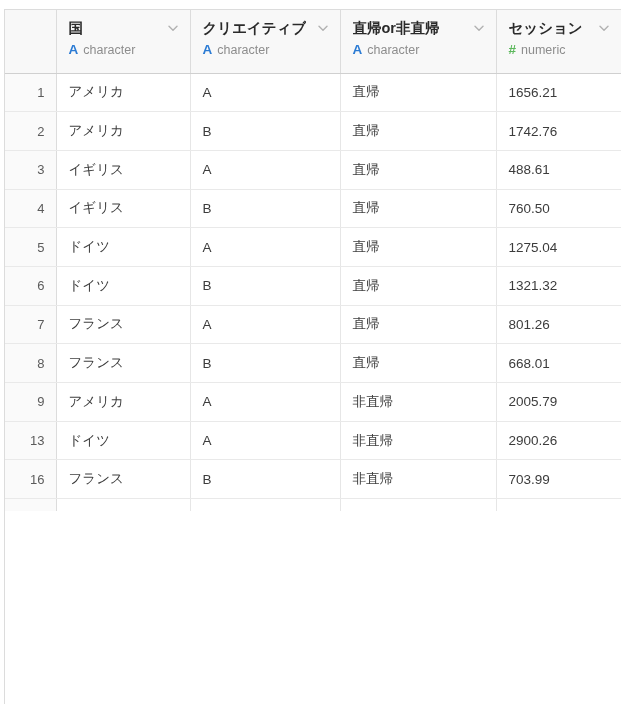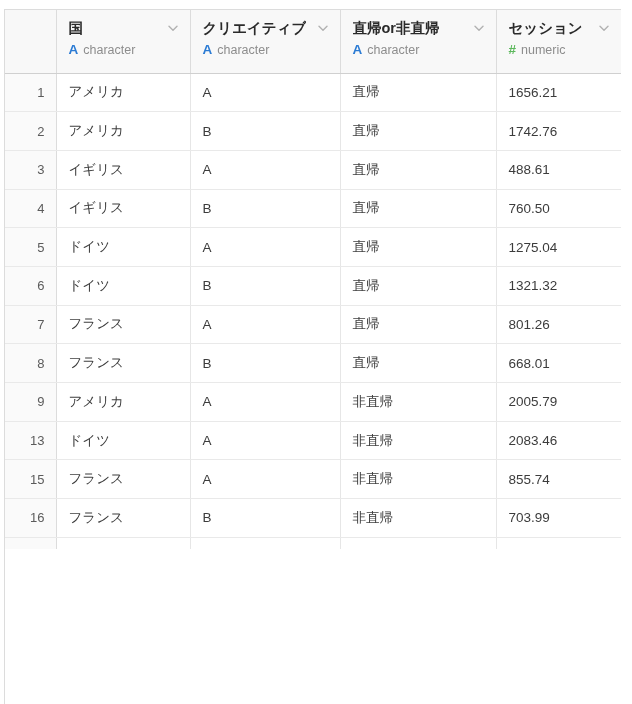--- a/index.html
+++ b/index.html
@@ -251,28 +251,21 @@
           <td>アメリカ</td>
           <td>A</td>
           <td>非直帰</td>
           <td class="num">2005.79</td>
         </tr>
         <tr>
           <td class="rownum">13</td>
           <td>ドイツ</td>
           <td>A</td>
           <td>非直帰</td>
-          <td class="num">2083.46</td>
-        </tr>
-        <tr>
-          <td class="rownum">15</td>
-          <td>フランス</td>
-          <td>A</td>
-          <td>非直帰</td>
-          <td class="num">855.74</td>
+          <td class="num">2900.26</td>
         </tr>
         <tr>
           <td class="rownum">16</td>
           <td>フランス</td>
           <td>B</td>
           <td>非直帰</td>
           <td class="num">703.99</td>
         </tr>
         <tr class="filler">
           <td class="rownum"></td>

